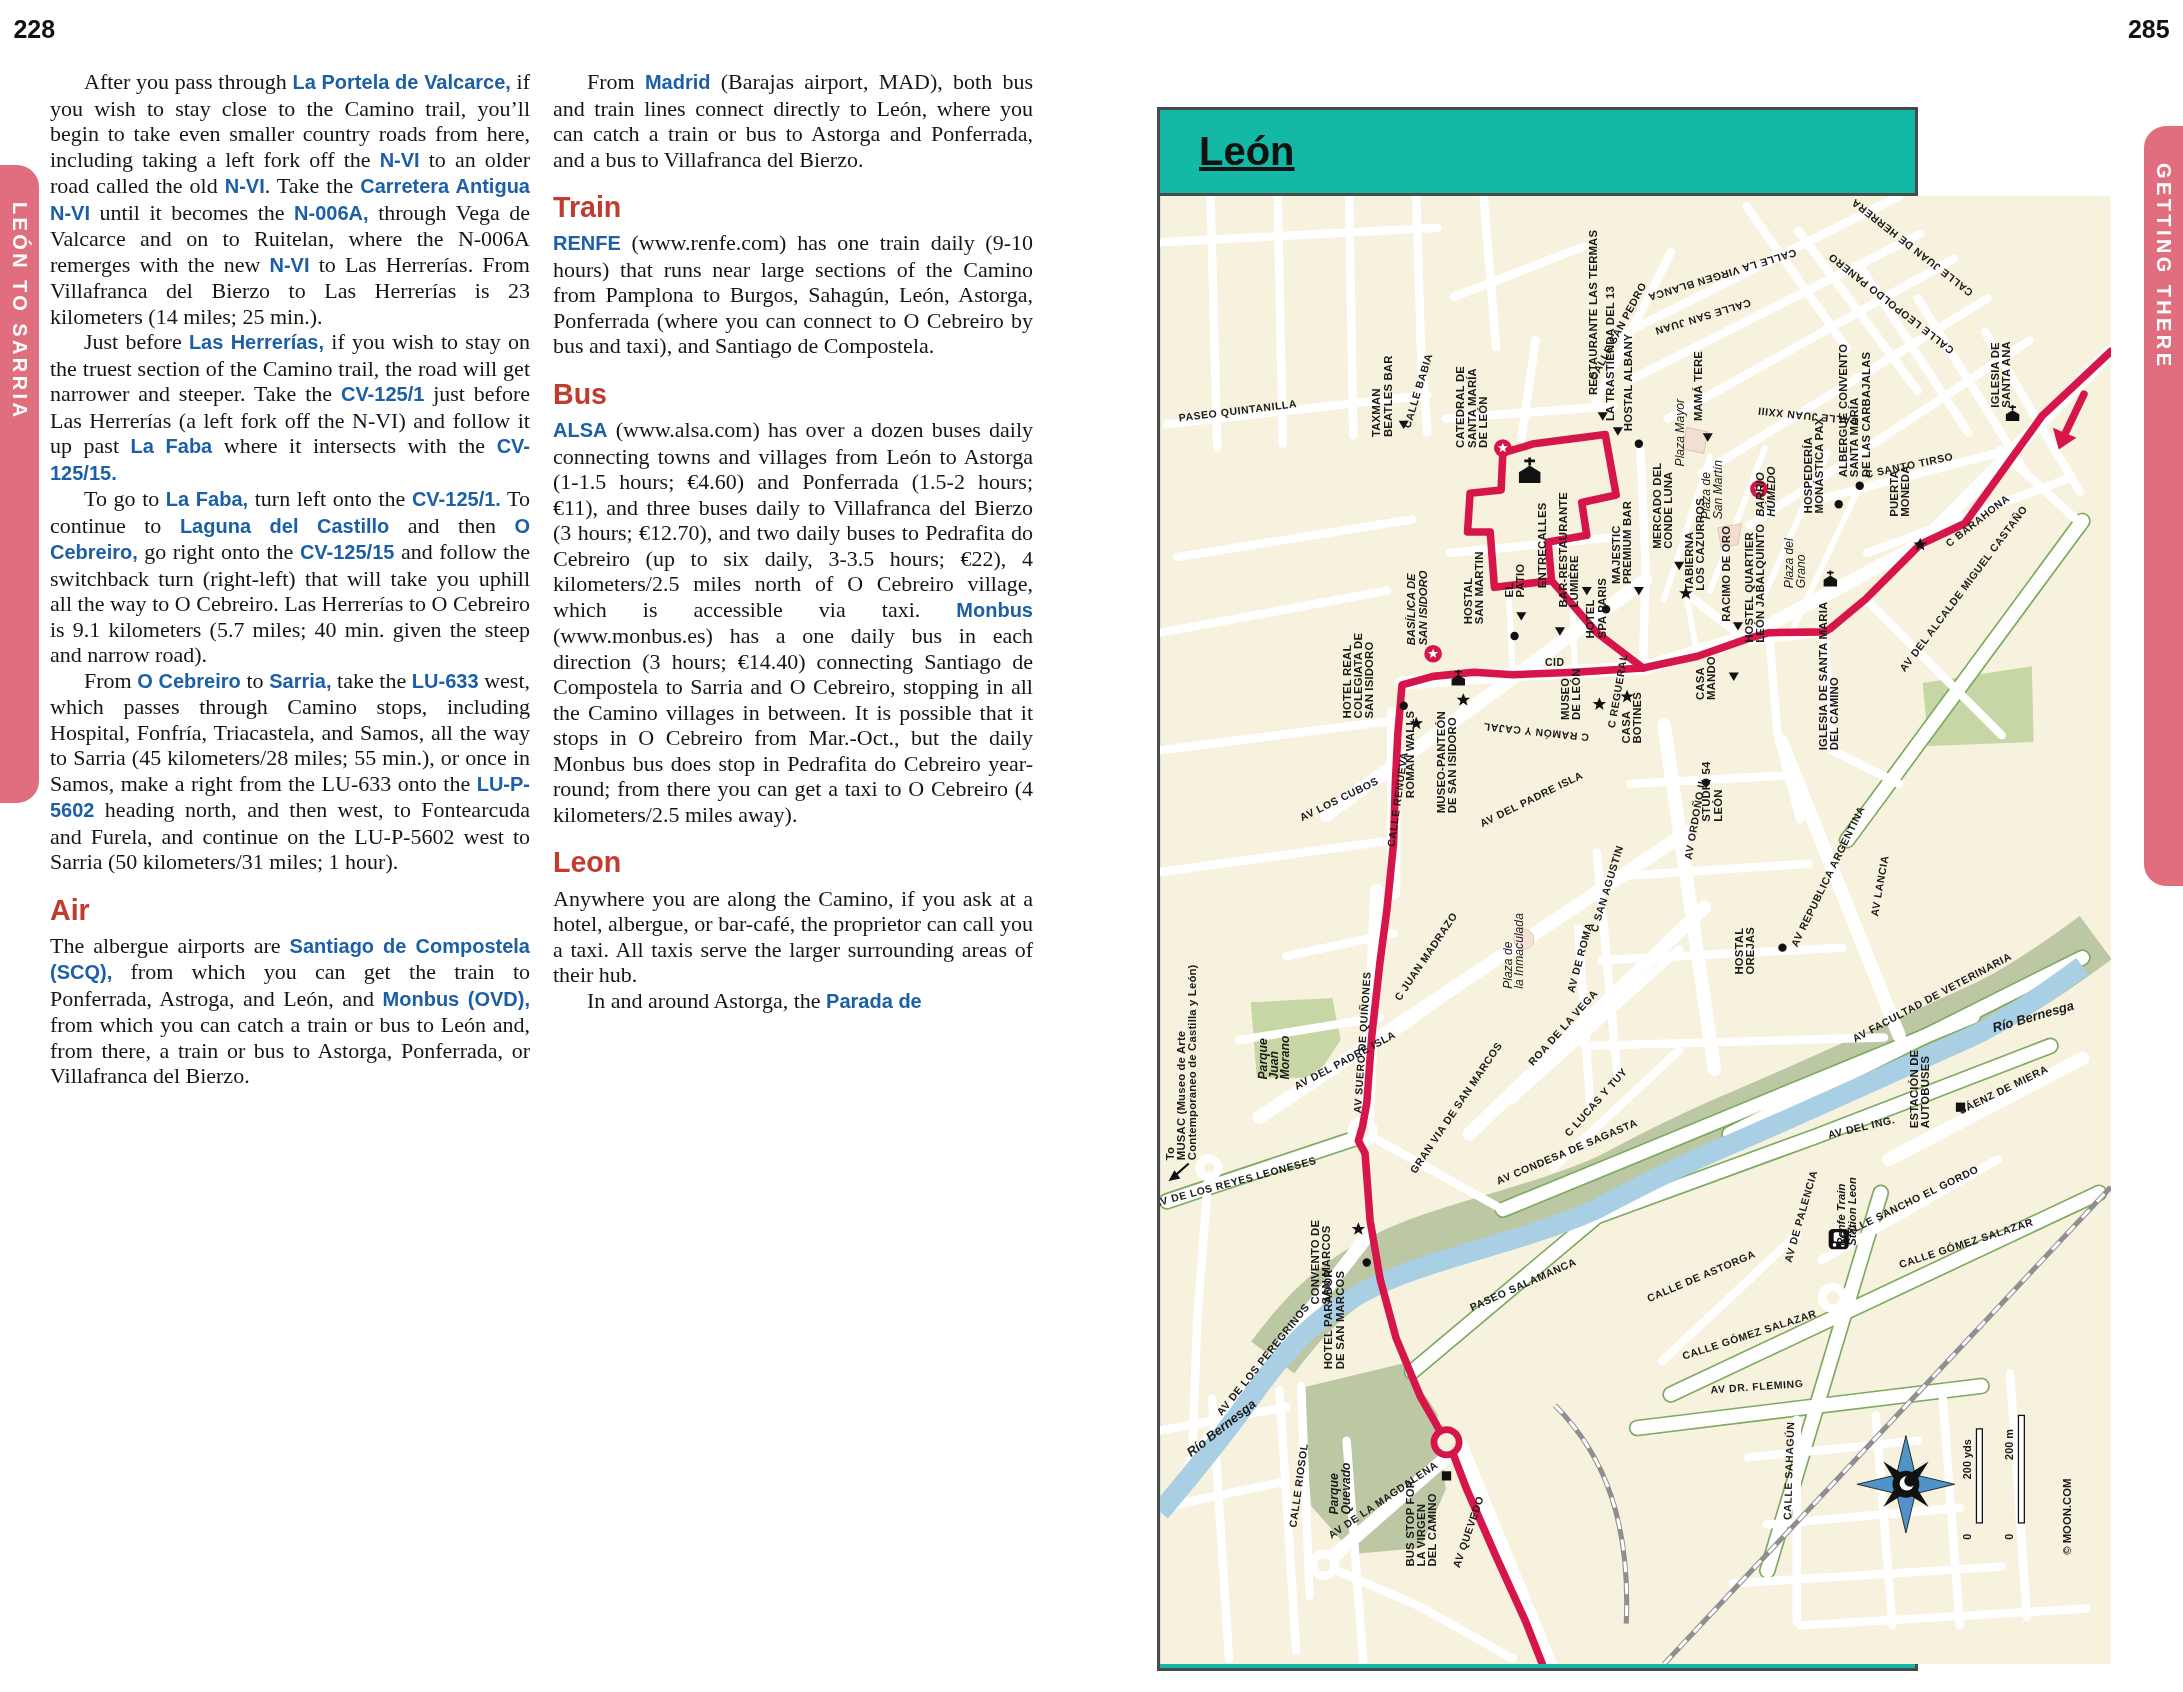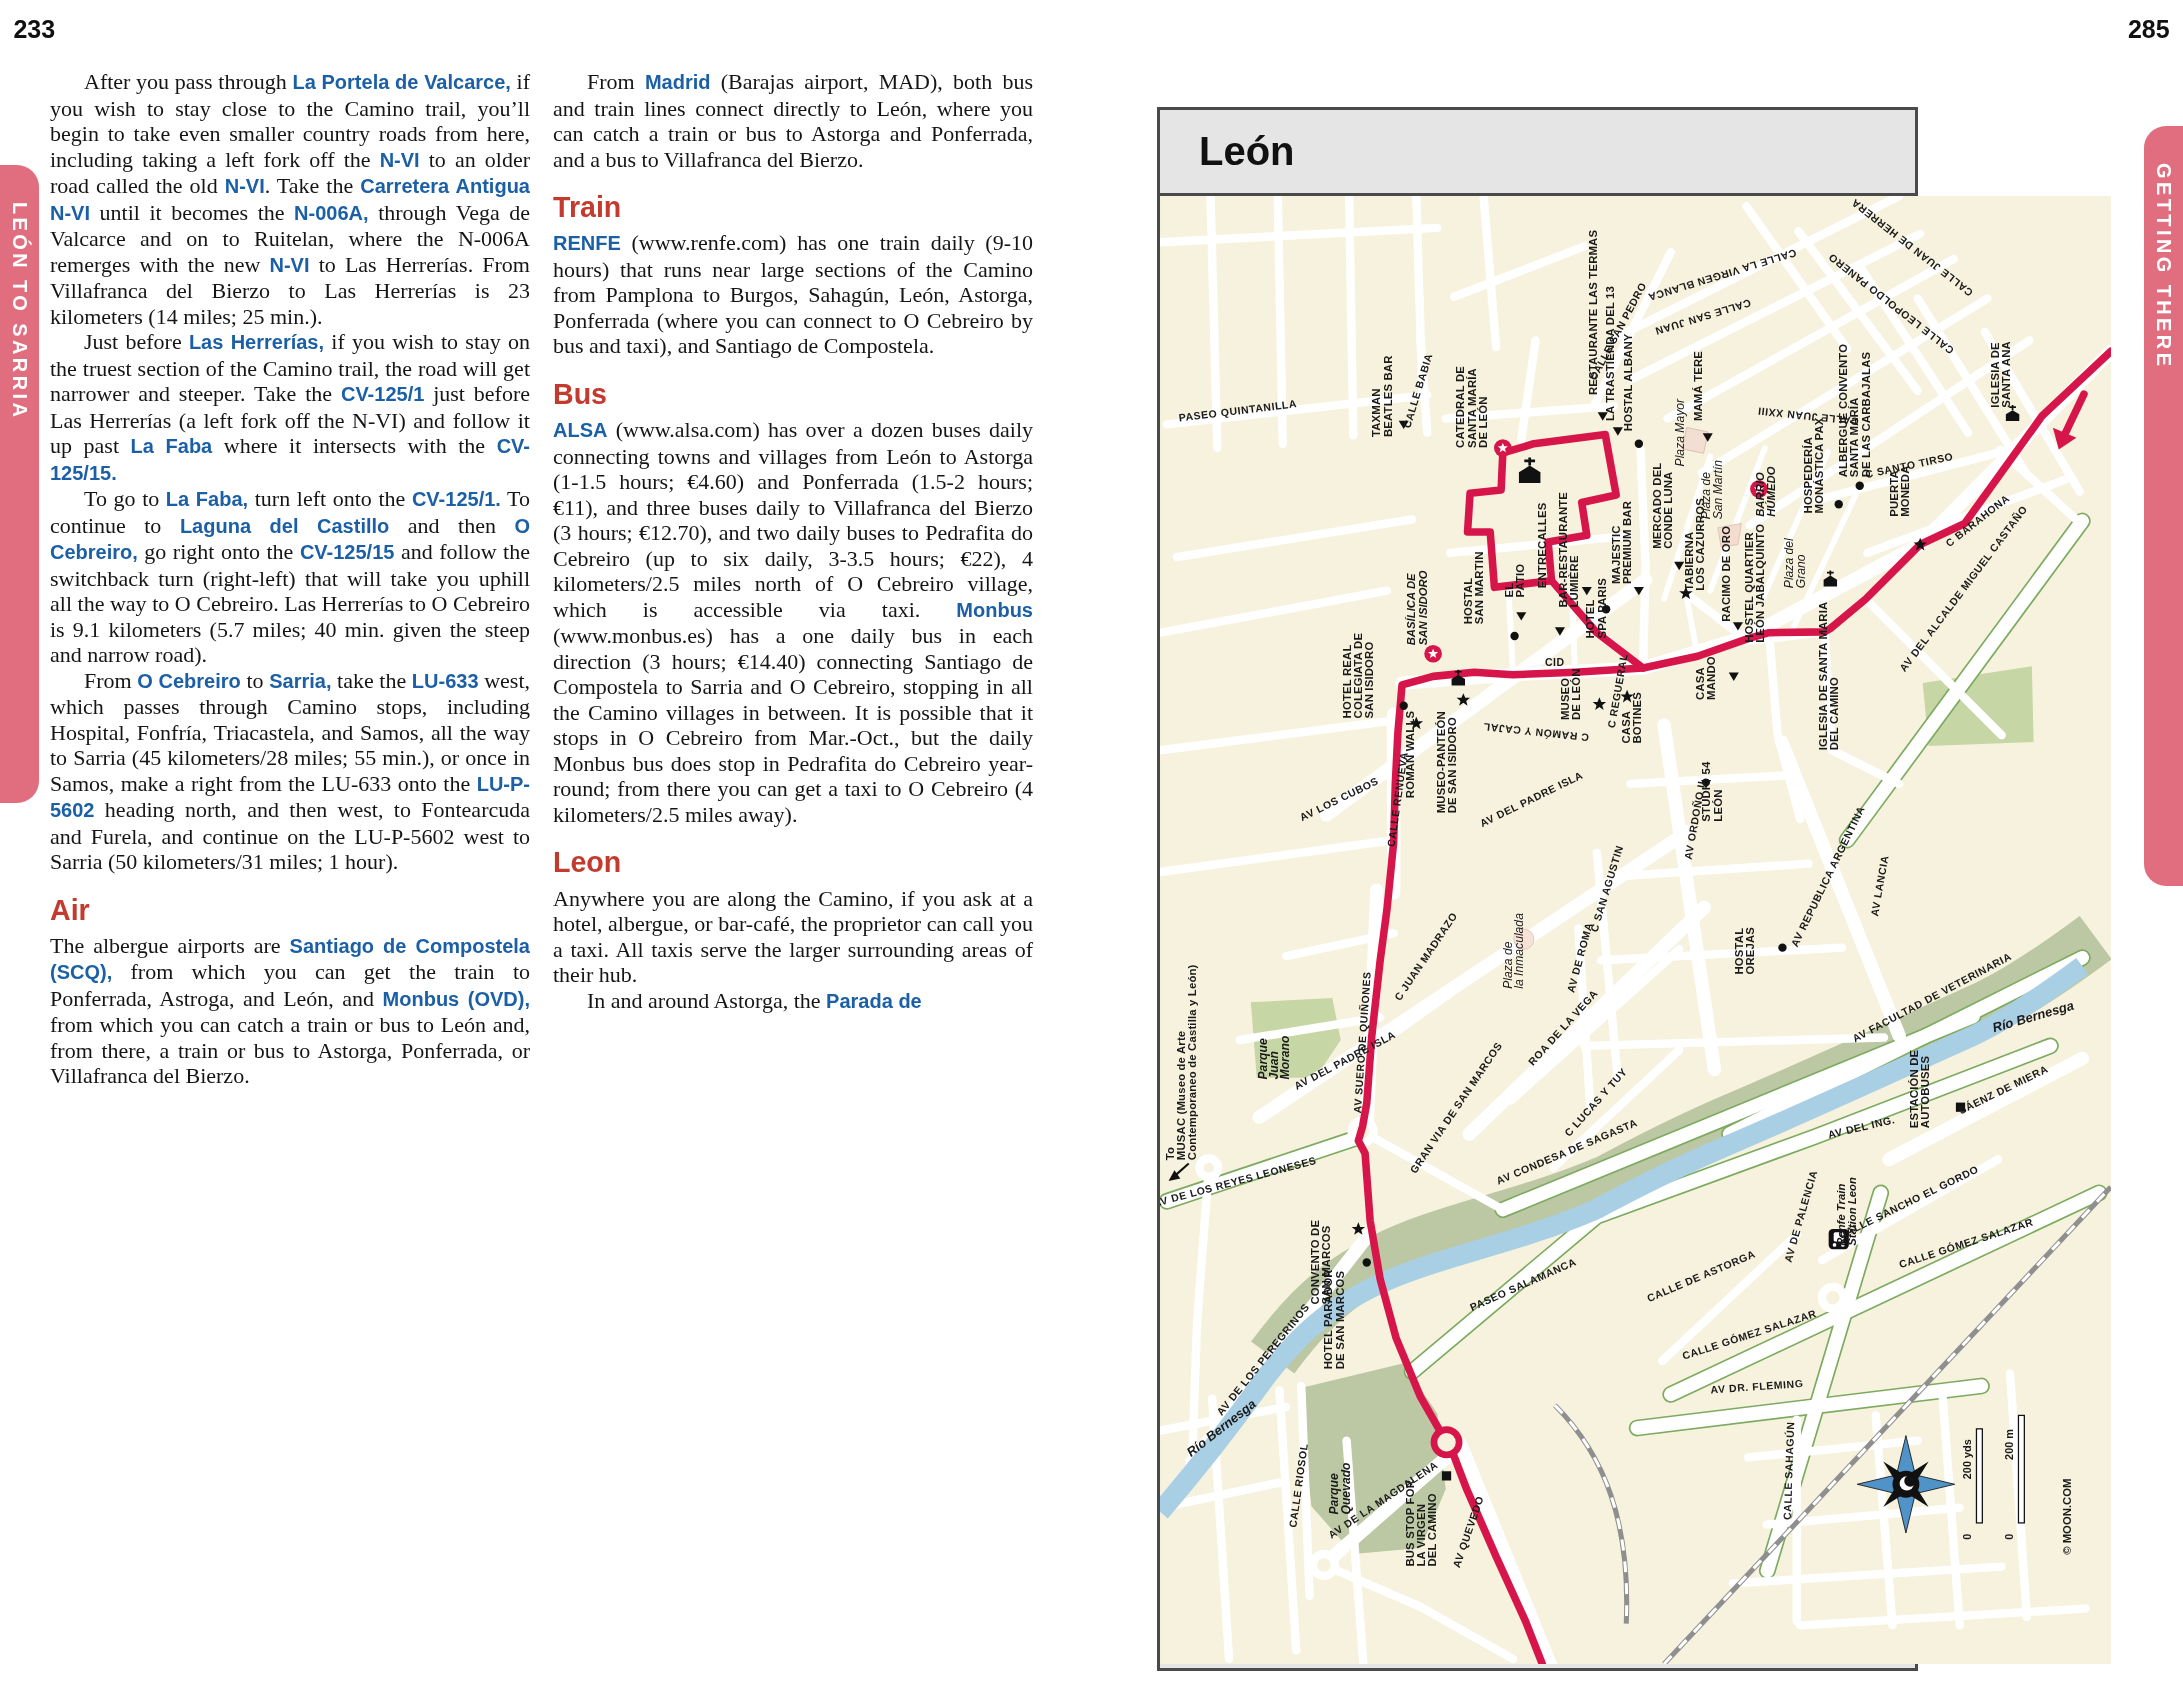--- a/index.html
+++ b/index.html
@@ -15,21 +15,21 @@
     font:bold 20px "Liberation Sans",sans-serif;letter-spacing:3.4px;}
   .col{position:absolute;top:69px;width:480px;font-size:22px;line-height:25.5px;
        text-align:justify;}
   #col1{left:50px;} #col2{left:553px;}
   .col p{margin:0;}
   .col p.ind{text-indent:34px;}
   .kw{font-family:"Liberation Sans",sans-serif;font-weight:bold;color:#1b5fa6;font-size:20px;}
   h3.sec{font-family:"Liberation Sans",sans-serif;font-weight:bold;color:#c23b2e;
          font-size:28.6px;margin:20px 0 8.4px 0;line-height:30px;}
   #map{position:absolute;left:1157px;top:107px;width:761px;height:1564px;
-       border:3.4px solid #4a4a4a;background:#e5e5e5;box-sizing:border-box;}
+       border:3.4px solid #4a4a4a;background:#14b8a6;box-sizing:border-box;text-decoration:underline;}
   #map-titlebar{height:86px;border-bottom:3.4px solid #4a4a4a;display:flex;align-items:center;
        padding-left:39px;box-sizing:border-box;}
   #map-title{font:bold 40px "Liberation Sans",sans-serif;color:#111;}
   svg.mapsvg{display:block;width:951px;height:1468px;}
   .rd path,.rdw path,.rds path{fill:none;stroke:#fff;stroke-linecap:round;stroke-linejoin:round;}
   .rd path{stroke-width:10;} .rdw path{stroke-width:16;} .rds path{stroke-width:7;}
   .grn path{fill:none;stroke:#7cab5f;stroke-width:20;stroke-linecap:round;stroke-linejoin:round;}
   .route{fill:none;stroke:#d6164a;stroke-width:9;stroke-linecap:round;stroke-linejoin:round;}
   .rail-base{fill:none;stroke:#8f8f8f;stroke-width:6;}
   .rail-dash{fill:none;stroke:#fff;stroke-width:3.6;stroke-dasharray:13 13;}
@@ -42,21 +42,21 @@
   .pk{font-style:italic;font-weight:bold;font-size:14.5px;fill:#3a7d3a;}
   .rv{font-style:italic;font-weight:bold;font-size:15.5px;fill:#2c7bb5;text-anchor:middle;}
   .tr{font-style:italic;font-weight:bold;font-size:13.5px;}
   .scale{font-weight:bold;font-size:13px;}
   .copy{font-weight:bold;font-size:13.5px;fill:#333;}
 </style>
 </head>
 <body>
 
 <div id="page">
-  <div id="pn-left" class="pagenum">233</div>
+  <div id="pn-left" class="pagenum">228</div>
   <div id="pn-right" class="pagenum">285</div>
 
   <div id="tab-left" class="tab">
     <span>LEÓN TO SARRIA</span>
   </div>
   <div id="tab-right" class="tab">
     <span>GETTING THERE</span>
   </div>
 
   <div id="col1" class="col">

